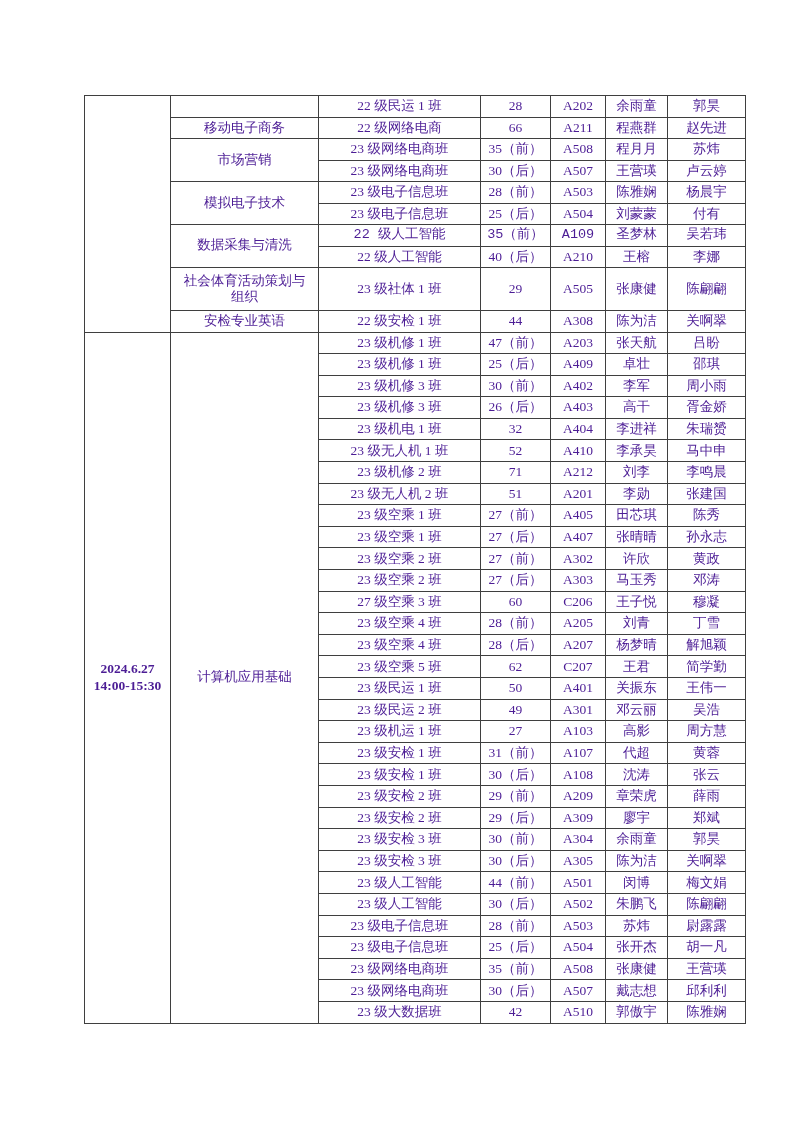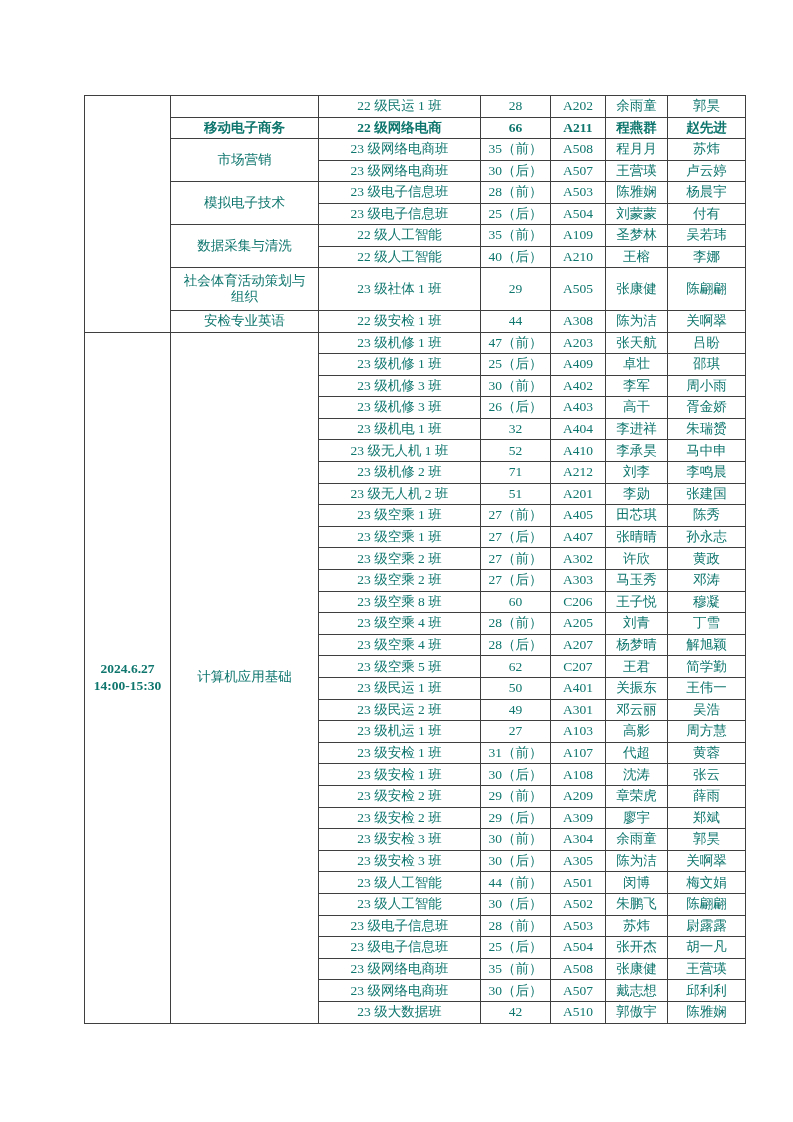--- a/index.html
+++ b/index.html
@@ -1,21 +1,21 @@
 <!DOCTYPE html>
 <html><head>
 <meta charset="utf-8">
 <style>
   html,body{margin:0;padding:0;background:#ffffff;}
   .page{
     position:relative;
     width:793px;height:1122px;
     background:#ffffff;
     font-family:"Liberation Serif","DejaVu Serif",serif;
-    color:#0f766e;
+    color:#4c1d95;
     overflow:hidden;
   }
   table.exam{
     position:absolute;
     left:84px;top:95px;
     border-collapse:collapse;
     table-layout:fixed;
   }
   table.exam td{
     border:1px solid #3f3f3f;
@@ -47,21 +47,21 @@
     <tbody>
         <tr style="height: 21.5px;">
           <td rowspan="10" class="date-cell no-top"></td>
           <td rowspan="1" class="subject-cell"></td>
           <td>22 级民运 1 班</td>
           <td>28</td>
           <td>A202</td>
           <td>余雨童</td>
           <td>郭昊</td>
         </tr>
-        <tr style="height: 21.5px; font-weight: bold;">
+        <tr style="height: 21.5px;">
           <td rowspan="1" class="subject-cell">移动电子商务</td>
           <td>22 级网络电商</td>
           <td>66</td>
           <td>A211</td>
           <td>程燕群</td>
           <td>赵先进</td>
         </tr>
         <tr style="height: 21.5px;">
           <td rowspan="2" class="subject-cell">市场营销</td>
           <td>23 级网络电商班</td>
@@ -85,21 +85,21 @@
           <td>陈雅娴</td>
           <td>杨晨宇</td>
         </tr>
         <tr style="height: 21.5px;">
           <td>23 级电子信息班</td>
           <td>25（后）</td>
           <td>A504</td>
           <td>刘蒙蒙</td>
           <td>付有</td>
         </tr>
-        <tr style="height: 21.5px;">
+        <tr style="height: 21.5px; font-family: Liberation Mono, monospace;">
           <td rowspan="2" class="subject-cell">数据采集与清洗</td>
           <td>22 级人工智能</td>
           <td>35（前）</td>
           <td>A109</td>
           <td>圣梦林</td>
           <td>吴若玮</td>
         </tr>
         <tr style="height: 21.5px;">
           <td>22 级人工智能</td>
           <td>40（后）</td>
@@ -205,21 +205,21 @@
           <td>黄政</td>
         </tr>
         <tr style="height: 21.6px;">
           <td>23 级空乘 2 班</td>
           <td>27（后）</td>
           <td>A303</td>
           <td>马玉秀</td>
           <td>邓涛</td>
         </tr>
         <tr style="height: 21.6px;">
-          <td>23 级空乘 8 班</td>
+          <td>27 级空乘 3 班</td>
           <td>60</td>
           <td>C206</td>
           <td>王子悦</td>
           <td>穆凝</td>
         </tr>
         <tr style="height: 21.6px;">
           <td>23 级空乘 4 班</td>
           <td>28（前）</td>
           <td>A205</td>
           <td>刘青</td>

